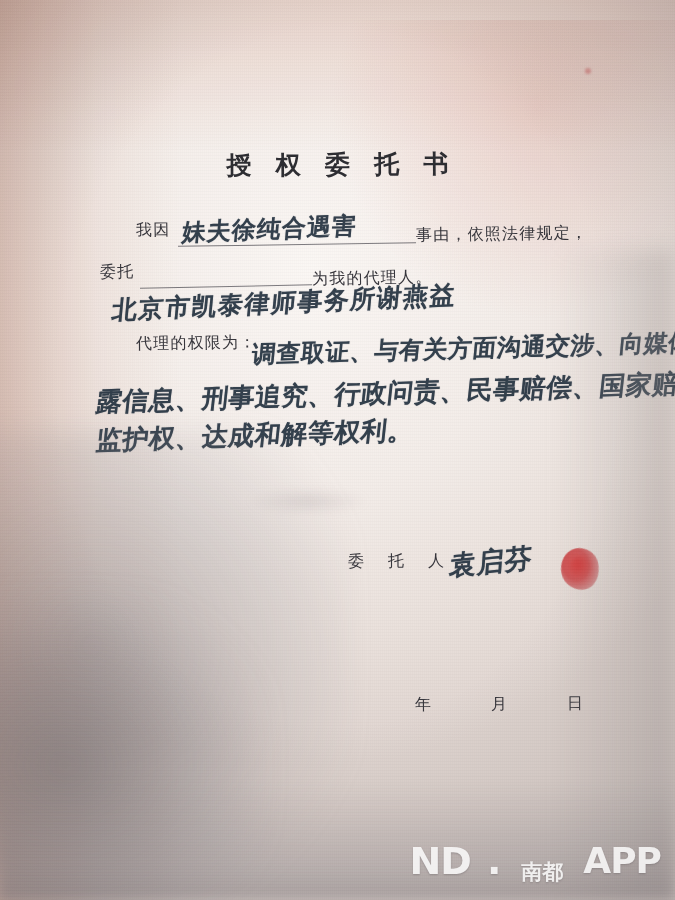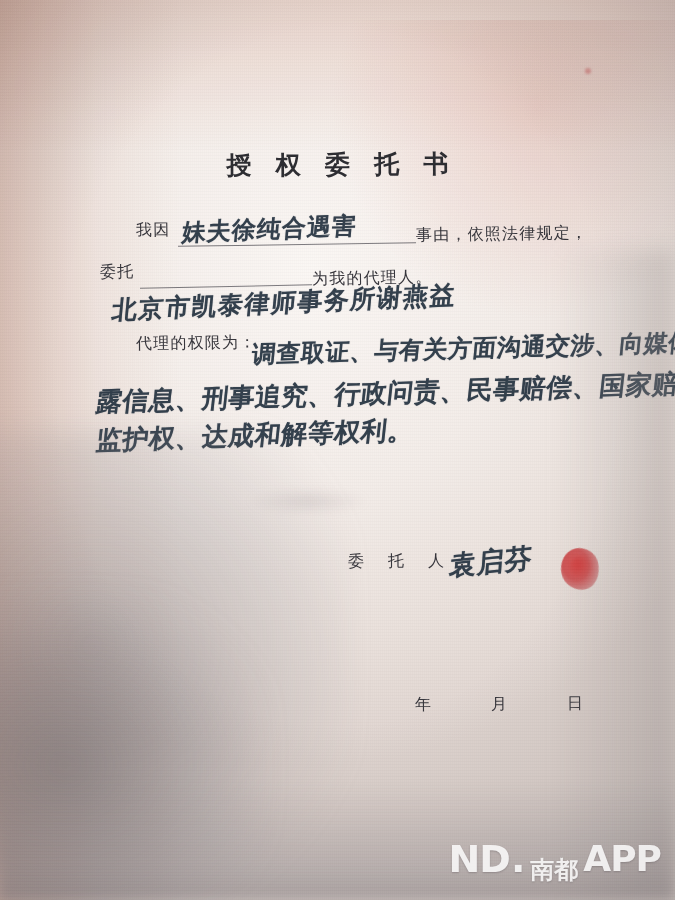--- a/index.html
+++ b/index.html
@@ -219,21 +219,21 @@
     filter: blur(4px);
   }
 
   
   .watermark {
     position: absolute;
     right: 14px;
     bottom: 14px;
     display: flex;
     align-items: center;
-    gap: 5px;
+    gap: 20px;
     opacity: 0.82;
   }
   .wm-nd {
     font-family: "DejaVu Sans", sans-serif;
     font-weight: 700;
     font-size: 38px;
     letter-spacing: -1px;
     color: #ffffff;
     text-shadow: 0 1px 2px rgba(90,85,88,0.45);
   }
@@ -241,21 +241,21 @@
     font-family: "DejaVu Sans", sans-serif;
     font-weight: 700;
     font-size: 38px;
     color: #ffffff;
     margin-left: -4px;
     text-shadow: 0 1px 2px rgba(90,85,88,0.45);
   }
   .wm-cn {
     font-family: "DejaVu Sans", sans-serif;
     font-weight: 700;
-    font-size: 24px;
+    font-size: 21px;
     color: #ffffff;
     letter-spacing: 0px;
     text-shadow: 0 1px 2px rgba(90,85,88,0.45);
     margin-top: 23px;
   }
   .wm-app {
     font-family: "DejaVu Sans", sans-serif;
     font-weight: 700;
     font-size: 36px;
     color: #ffffff;

